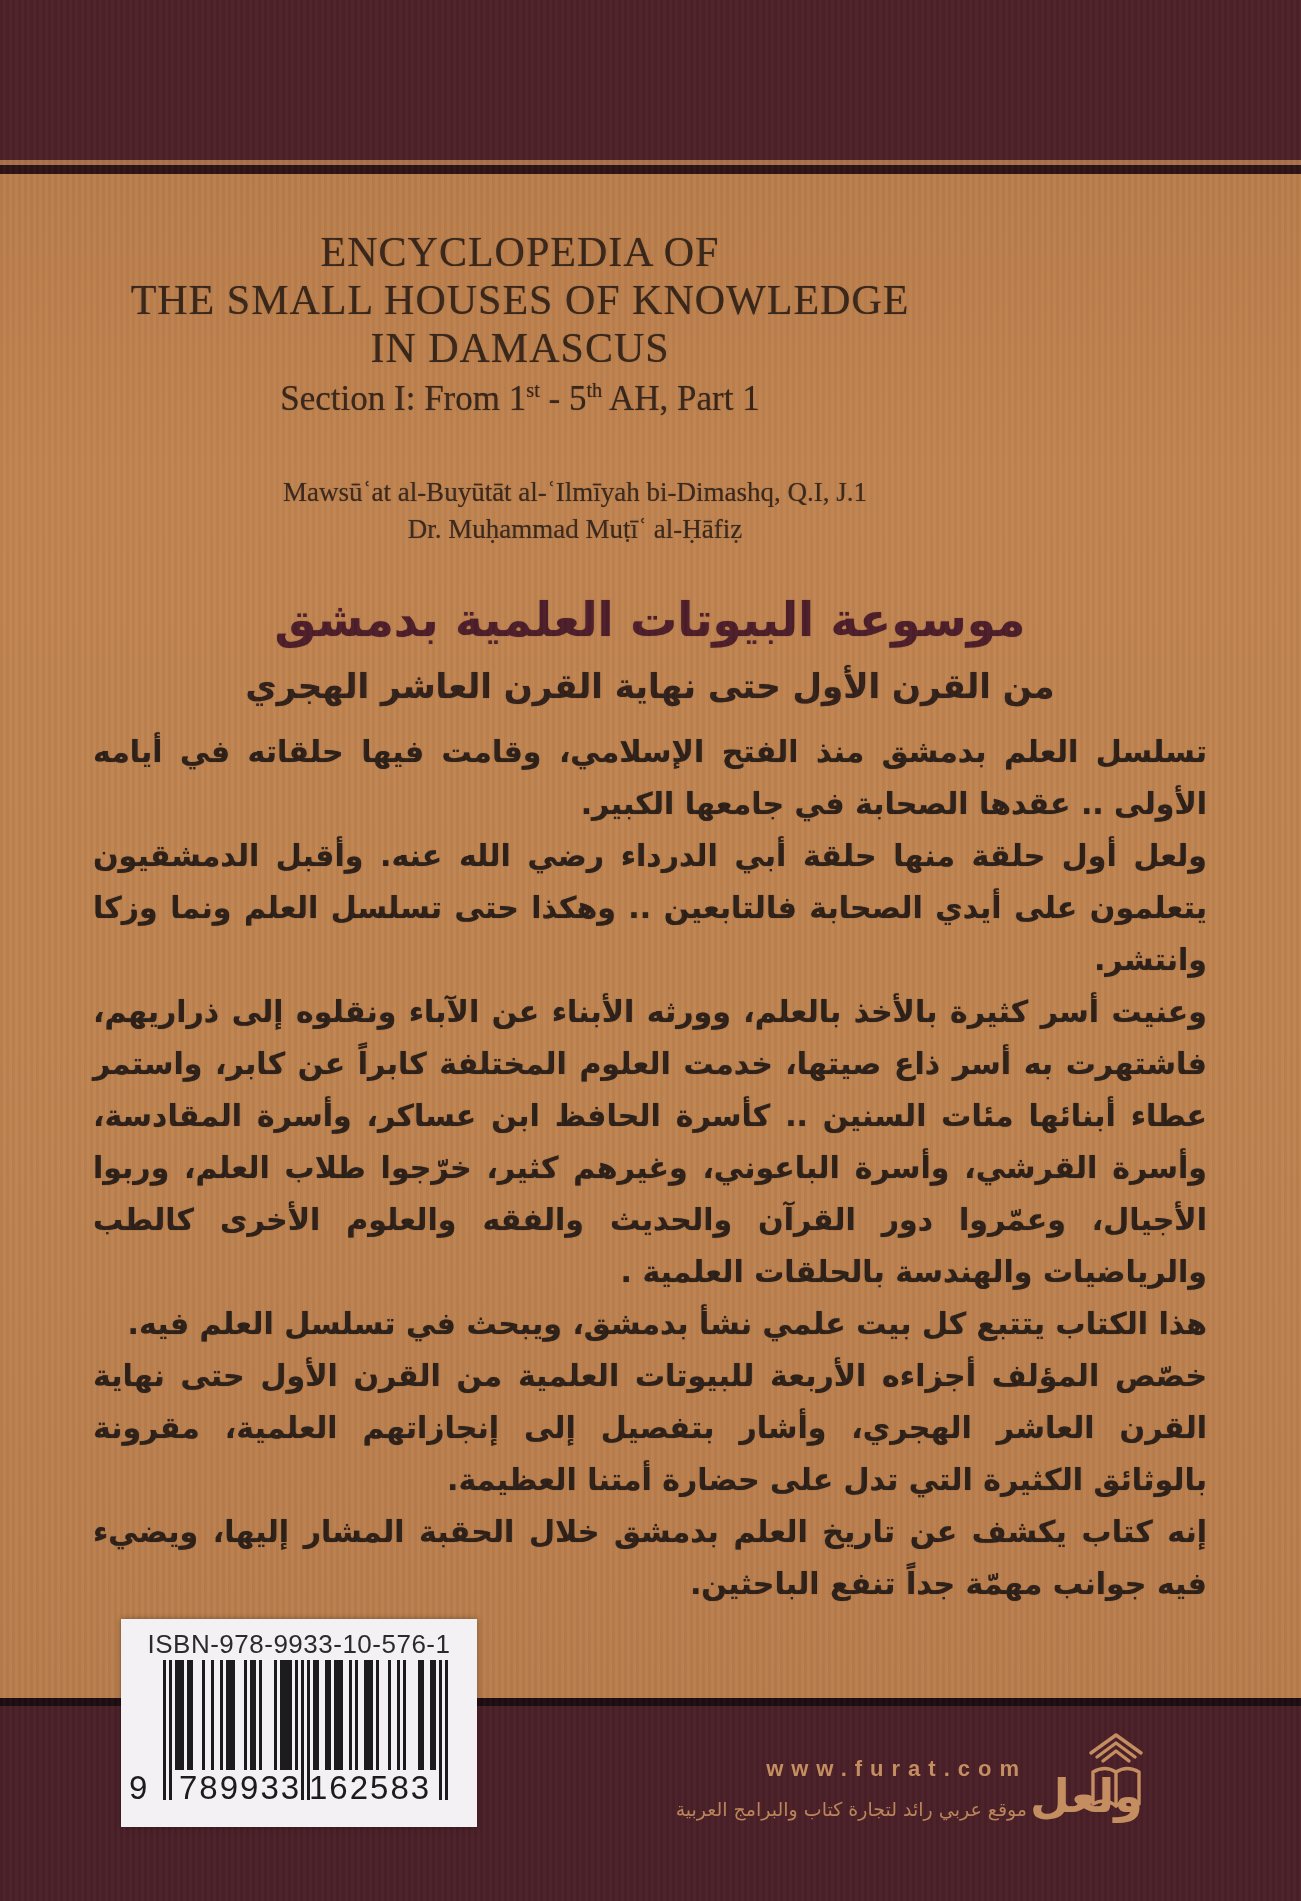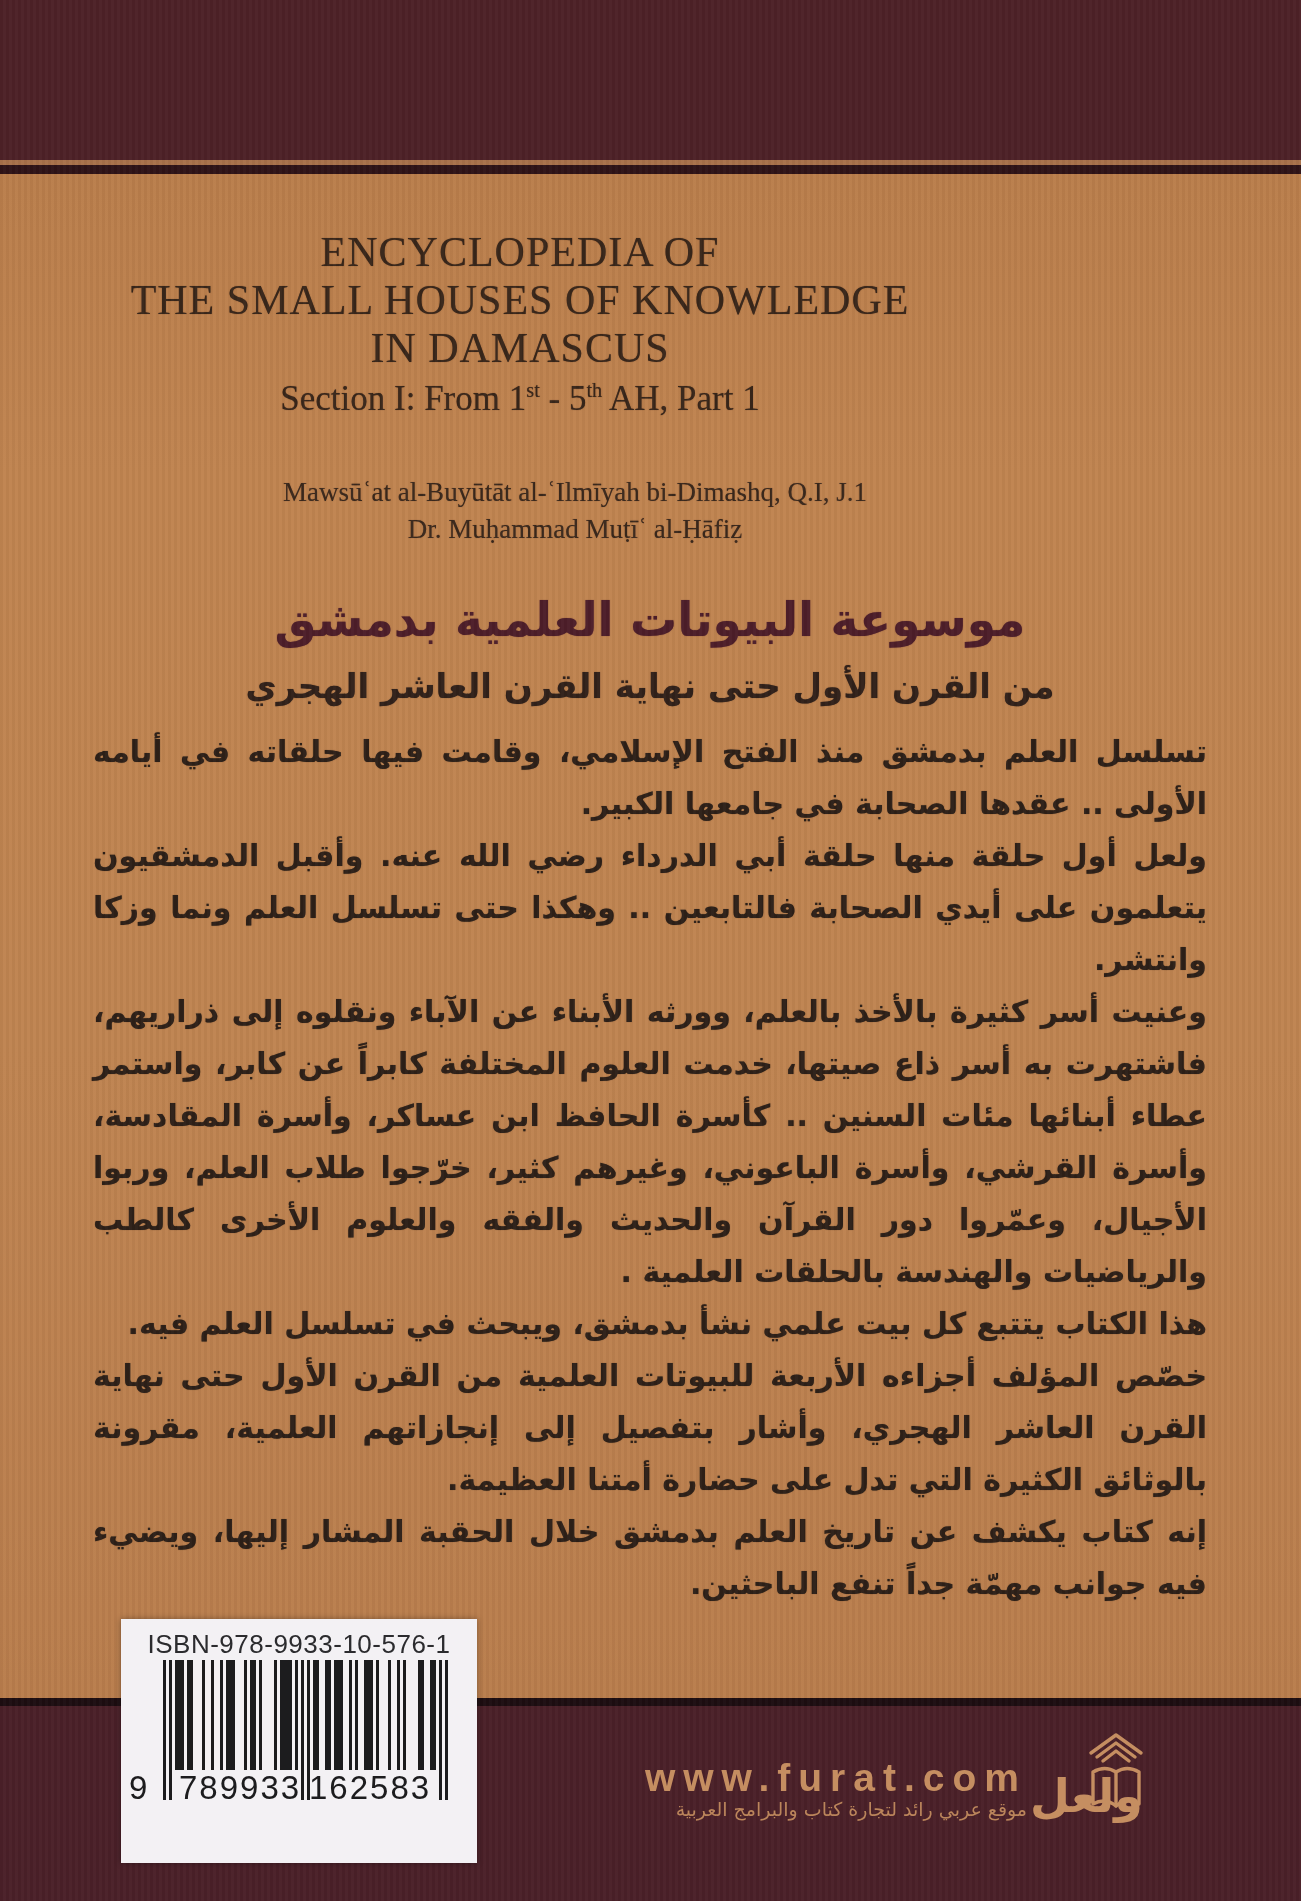--- a/index.html
+++ b/index.html
@@ -46,41 +46,41 @@
   }
   .ar-body{
     position:absolute;top:726px;left:93px;width:1114px;
     direction:rtl;text-align:justify;
     color:#2d2018;font-weight:bold;font-size:30px;line-height:52px;
     text-shadow:0 0 1px rgba(45,32,24,.55);
   }
   .ar-body p{margin:0;}
 
   .isbn-box{
-    position:absolute;left:121px;top:1619px;width:356px;height:244px;
+    position:absolute;left:121px;top:1619px;width:356px;height:208px;
     background:#f3f1f4;z-index:5;box-shadow:0 0 6px rgba(0,0,0,.35);
   }
   .isbn-label{
     position:absolute;top:10px;left:0;width:100%;text-align:center;
     font-family:"Liberation Sans","DejaVu Sans",sans-serif;
     font-size:26px;color:#2b2b2e;letter-spacing:.5px;
   }
   .barcode-svg{position:absolute;left:42px;top:41px;}
   .bc-digit{
     position:absolute;top:150px;
     font-family:"Liberation Sans","DejaVu Sans",sans-serif;
     font-size:33px;color:#1c1c1e;letter-spacing:2px;white-space:nowrap;
   }
   .bc-first{left:8px;}
   .bc-left{left:58px;text-align:right;}
   .bc-right{left:188px;}
 
   .furat-url{
     position:absolute;top:1756px;right:274px;z-index:6;
-    color:#c58e61;font-size:39px;font-weight:bold;letter-spacing:8px;
+    color:#c58e61;font-size:22px;font-weight:bold;letter-spacing:8px;
     font-family:"Liberation Sans","DejaVu Sans",sans-serif;white-space:nowrap;
   }
   .furat-tagline{
     position:absolute;top:1798px;right:274px;z-index:6;direction:rtl;
     color:#bb855b;font-size:19px;white-space:nowrap;
   }
   .furat-logo-text{
     position:absolute;top:1766px;left:1030px;z-index:6;
     color:#c58e61;font-size:46px;font-weight:bold;direction:rtl;line-height:60px;
   }

